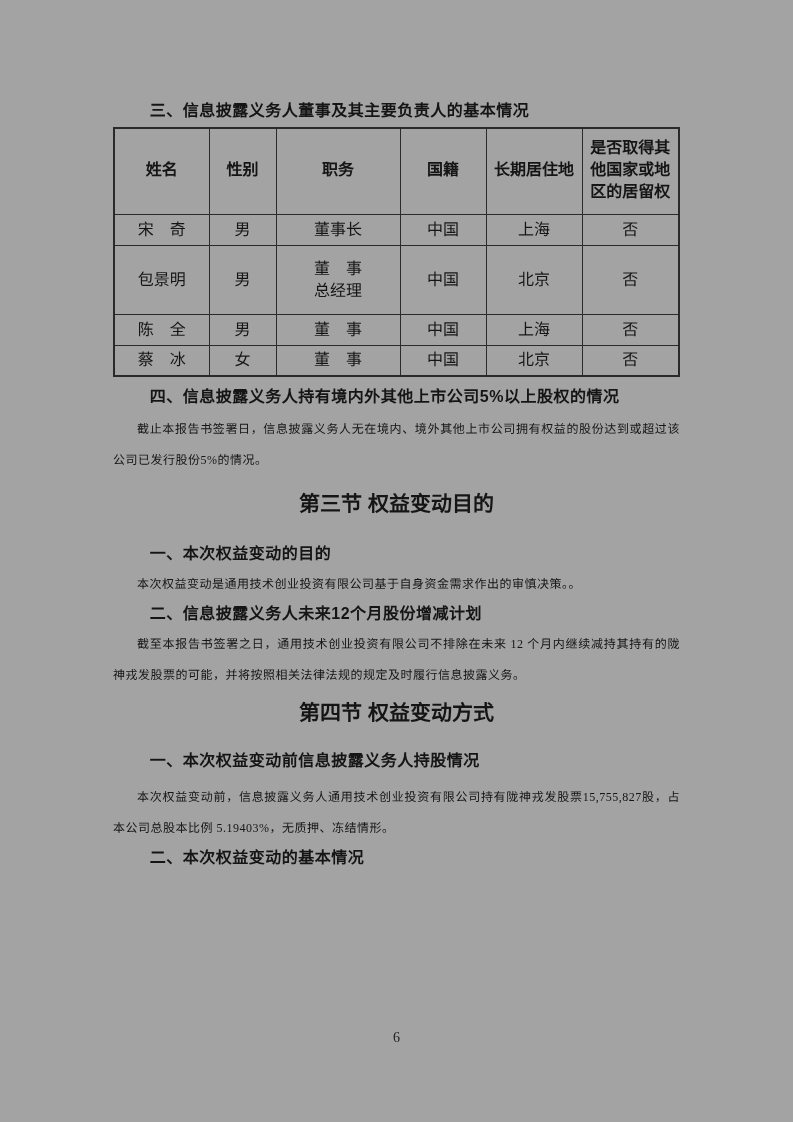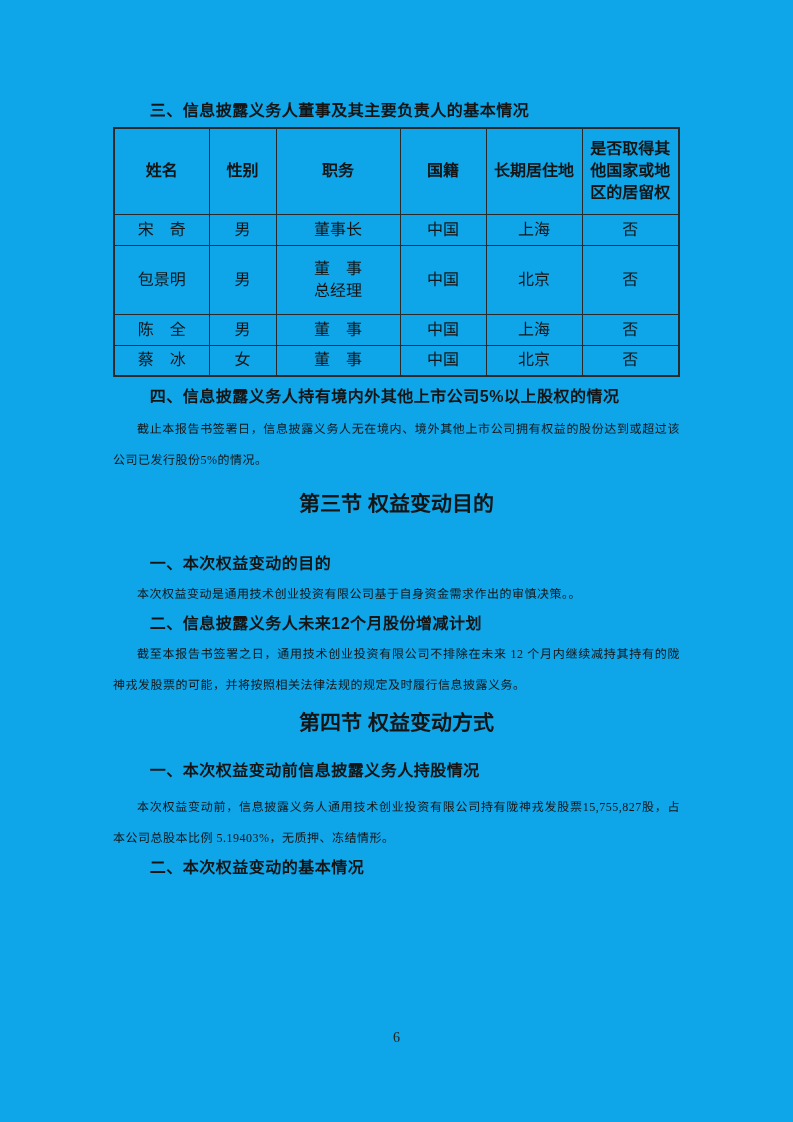--- a/index.html
+++ b/index.html
@@ -5,59 +5,59 @@
   html, body {
     margin: 0;
     padding: 0;
     background: #ffffff;
   }
   .page {
     position: relative;
     width: 793px;
     height: 1122px;
     margin: 0 auto;
-    background: #0ea5e9;
+    background: #a3a3a3;
     box-sizing: border-box;
     padding: 101px 113px 0 113px;
     font-family: "Liberation Serif", serif;
     color: #151515;
     overflow: hidden;
   }
   .num-heading {
     font-family: "Liberation Sans", sans-serif;
     font-weight: bold;
     font-size: 16px;
     line-height: 19px;
     margin: 0;
     text-indent: 2.3em;
     letter-spacing: 0.5px;
   }
   .h-s4   { margin-top: 10px; }
-  .h-c3-1 { margin-top: 32px; }
+  .h-c3-1 { margin-top: 22px; }
   .h-c3-2 { margin-top: 4px; }
   .h-c4-1 { margin-top: 20px; }
   .h-c4-2 { margin-top: 4px; }
 
   .info-table {
     border-collapse: collapse;
     table-layout: fixed;
     width: 565px;
     margin-top: 7px;
     text-align: center;
     font-size: 16px;
     border: 2px solid #2a2a2a;
   }
   .info-table th, .info-table td {
     border: 1px solid #2a2a2a;
     padding: 2px 3px;
     vertical-align: middle;
     overflow: hidden;
   }
   .info-table th {
-    font-family: Liberation Sans, sans-serif;
+    font-family: Liberation Mono, monospace;
     font-weight: bold;
     line-height: 22px;
   }
   .info-table td {
     font-weight: normal;
     line-height: 22px;
   }
   .row-h { height: 86px; }
   .row-n { height: 31px; }
   .row-d { height: 69px; }

